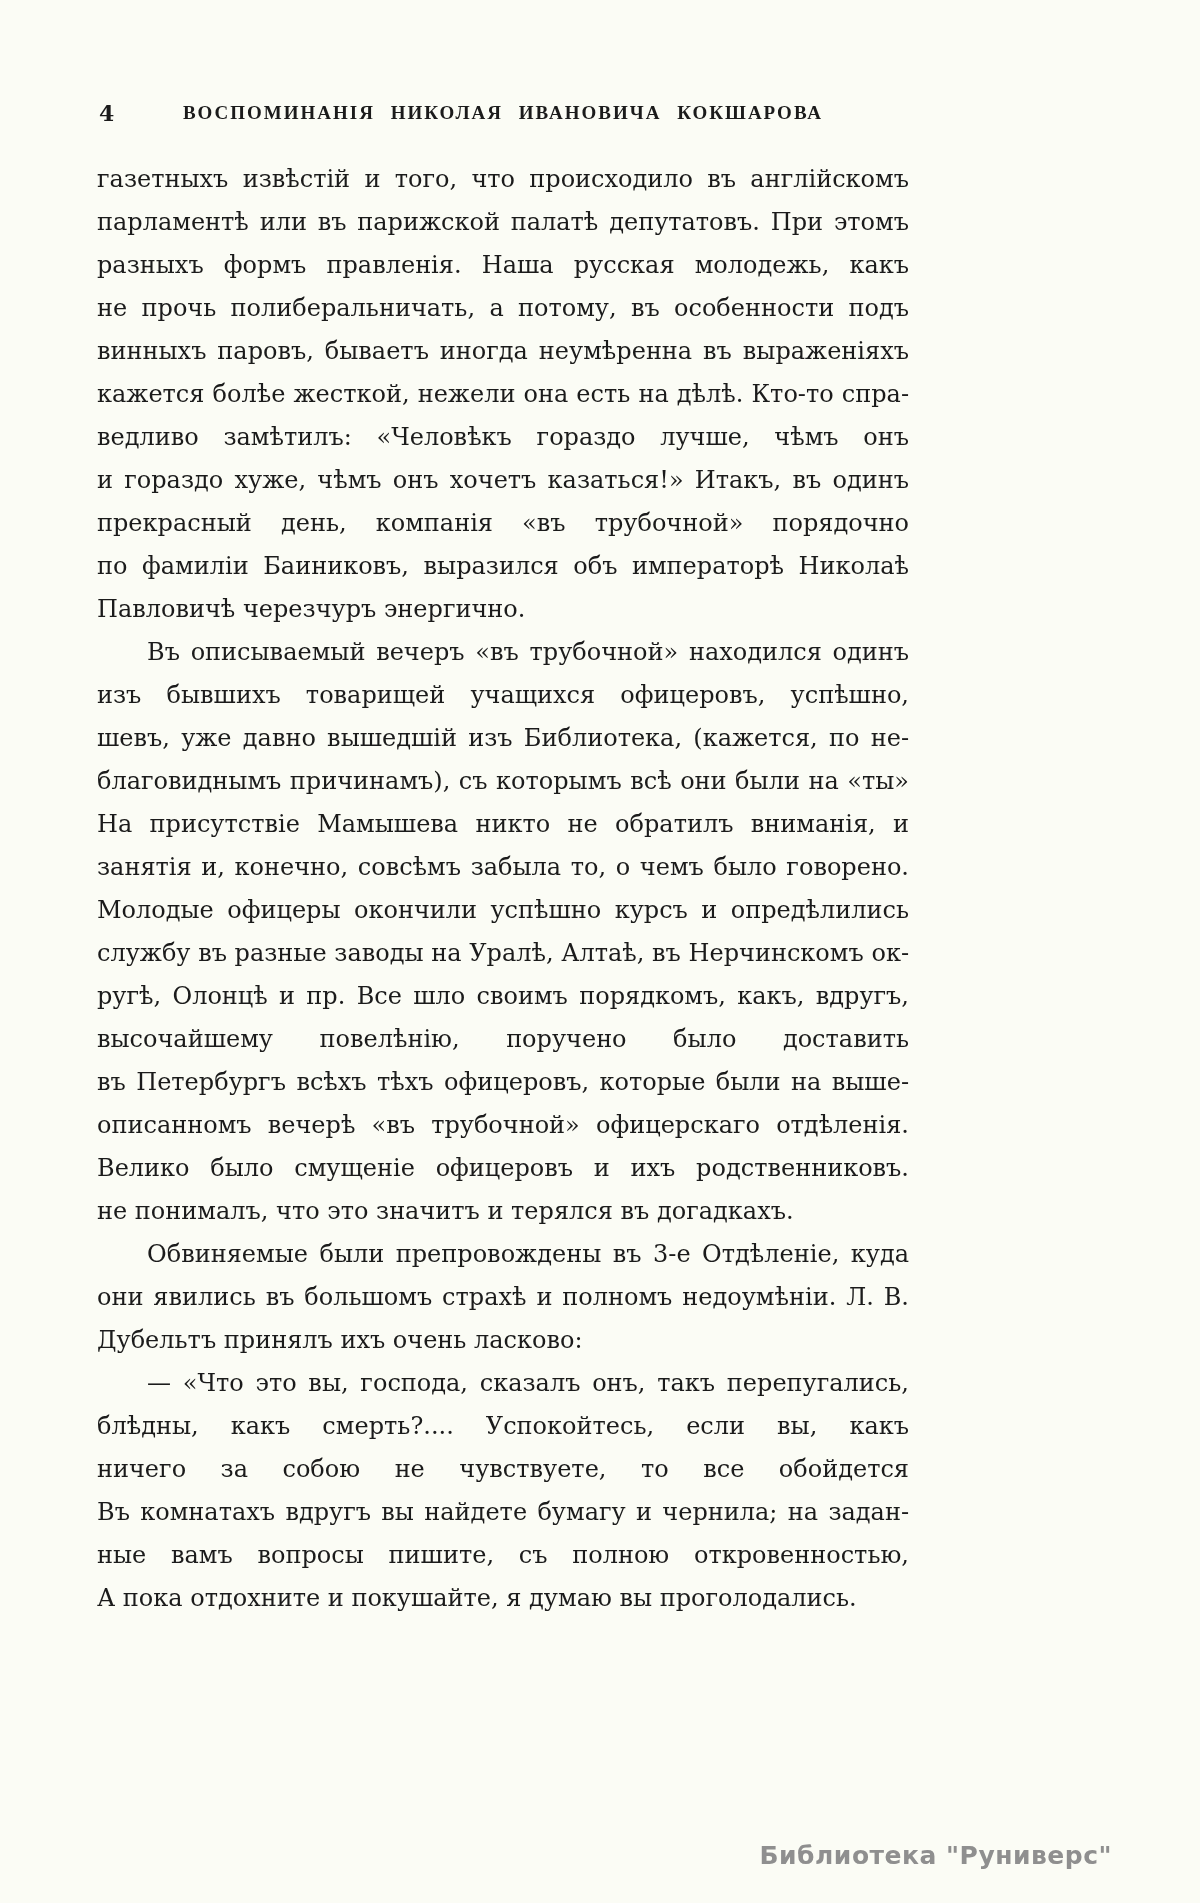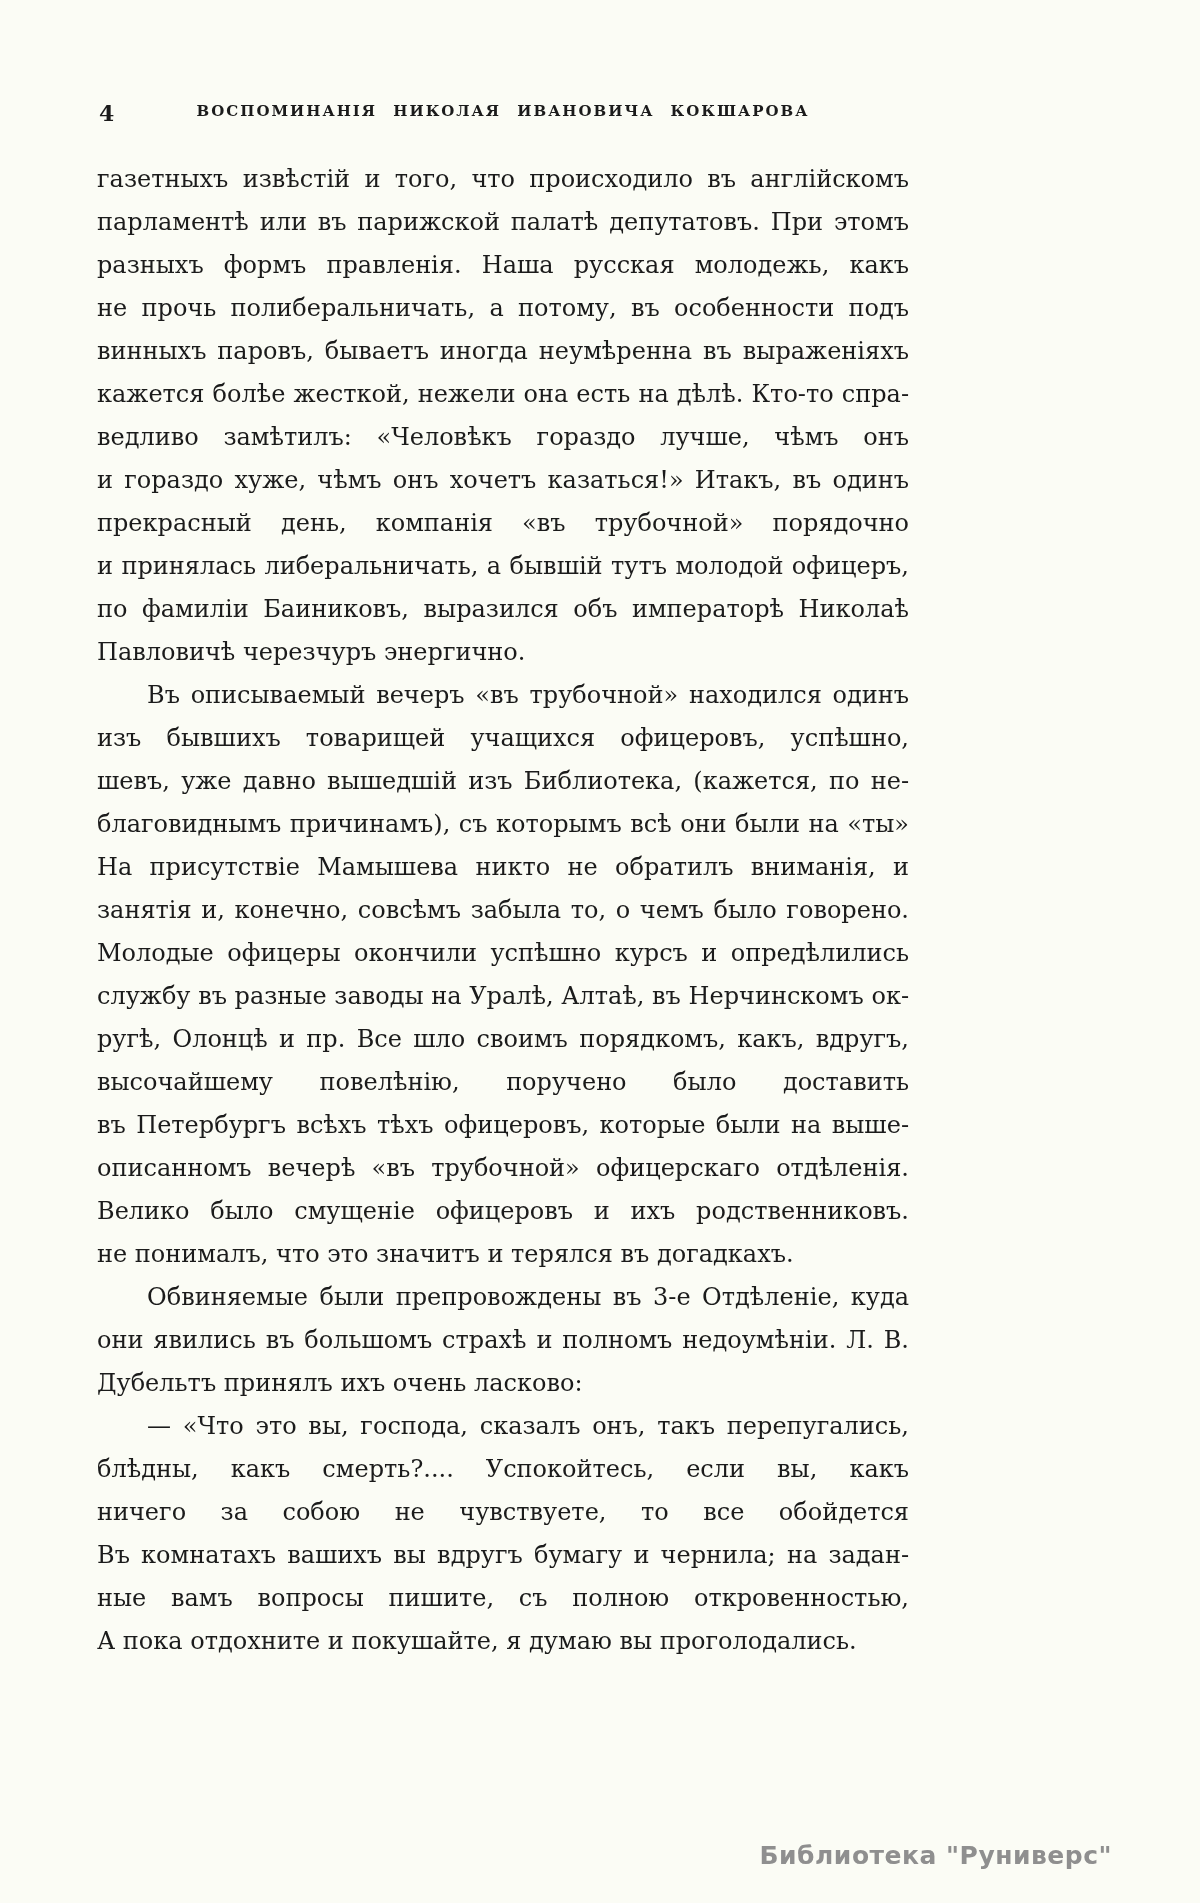--- a/index.html
+++ b/index.html
@@ -24,26 +24,27 @@
     position: absolute;
     left: 2px;
     top: 2px;
     font-size: 22px;
     font-weight: bold;
     letter-spacing: 1px;
   }
   .running-title {
     margin: 0;
     text-align: center;
-    font-size: 15px;
+    font-size: 19px;
     font-weight: bold;
     letter-spacing: 2px;
     word-spacing: 9px;
     padding-top: 4px;
     white-space: nowrap;
+    font-family: Liberation Serif, serif;
   }
   .body-text {
     position: absolute;
     left: 97px;
     top: 158px;
     width: 812px;
     font-size: 24px;
   }
   .line {
     height: 43px;
@@ -82,21 +83,20 @@
   <div class="body-text" id="body-text">
       <div class="line">газетныхъ извѣстій и того, что происходило въ англійскомъ</div>
       <div class="line">парламентѣ или въ парижской палатѣ депутатовъ. При этомъ</div>
       <div class="line">разныхъ формъ правленія. Наша русская молодежь, какъ извѣстно,</div>
       <div class="line">не прочь полиберальничать, а потому, въ особенности подъ вліяніемъ</div>
       <div class="line">винныхъ паровъ, бываетъ иногда неумѣренна въ выраженіяхъ и</div>
       <div class="line">кажется болѣе жесткой, нежели она есть на дѣлѣ. Кто-то спра-</div>
       <div class="line">ведливо замѣтилъ: «Человѣкъ гораздо лучше, чѣмъ онъ кажется,</div>
       <div class="line">и гораздо хуже, чѣмъ онъ хочетъ казаться!»  Итакъ, въ одинъ</div>
       <div class="line">прекрасный день, компанія «въ трубочной» порядочно подвыпила</div>
-      <div class="line">и принялась либеральничать, а бывшій тутъ молодой офицеръ,</div>
       <div class="line">по фамиліи Баиниковъ, выразился объ императорѣ Николаѣ</div>
       <div class="line last">Павловичѣ черезчуръ энергично.</div>
       <div class="line indent">Въ описываемый вечеръ «въ трубочной» находился одинъ</div>
       <div class="line">изъ бывшихъ товарищей учащихся офицеровъ, успѣшно, Мамы-</div>
       <div class="line">шевъ, уже давно вышедшій изъ Библиотека, (кажется, по не-</div>
       <div class="line">благовиднымъ причинамъ), съ которымъ всѣ они были на «ты»</div>
       <div class="line">На присутствіе Мамышева никто не обратилъ вниманія, и моло-</div>
       <div class="line">занятія и, конечно, совсѣмъ забыла то, о чемъ было говорено.</div>
       <div class="line">Молодые офицеры окончили успѣшно курсъ и опредѣлились на</div>
       <div class="line">службу въ разные заводы на Уралѣ, Алтаѣ, въ Нерчинскомъ ок-</div>
@@ -105,19 +105,19 @@
       <div class="line">въ Петербургъ всѣхъ тѣхъ офицеровъ, которые были на выше-</div>
       <div class="line">описанномъ вечерѣ «въ трубочной» офицерскаго отдѣленія.</div>
       <div class="line">Велико было смущеніе офицеровъ и ихъ родственниковъ. Никто</div>
       <div class="line last">не понималъ, что это значитъ и терялся въ догадкахъ.</div>
       <div class="line indent">Обвиняемые были препровождены въ 3-е Отдѣленіе, куда</div>
       <div class="line">они явились въ большомъ страхѣ и полномъ недоумѣніи. Л. В.</div>
       <div class="line last">Дубельтъ принялъ ихъ очень ласково:</div>
       <div class="line indent">— «Что это вы, господа, сказалъ онъ, такъ перепугались,</div>
       <div class="line">блѣдны, какъ смерть?.... Успокойтесь, если вы, какъ объясняете,</div>
       <div class="line">ничего за собою не чувствуете, то все обойдется благополучно.</div>
-      <div class="line">Въ комнатахъ вашихъ вы вдругъ бумагу и чернила; на задан-</div>
+      <div class="line">Въ комнатахъ вдругъ вы найдете бумагу и чернила; на задан-</div>
       <div class="line">ные вамъ вопросы пишите, съ полною откровенностью, отвѣты.</div>
       <div class="line last">А пока отдохните и покушайте, я думаю вы проголодались.</div>
     </div>
 
   <span class="watermark">Библиотека "Руниверс"</span>
 </div>
 
 </body></html>

